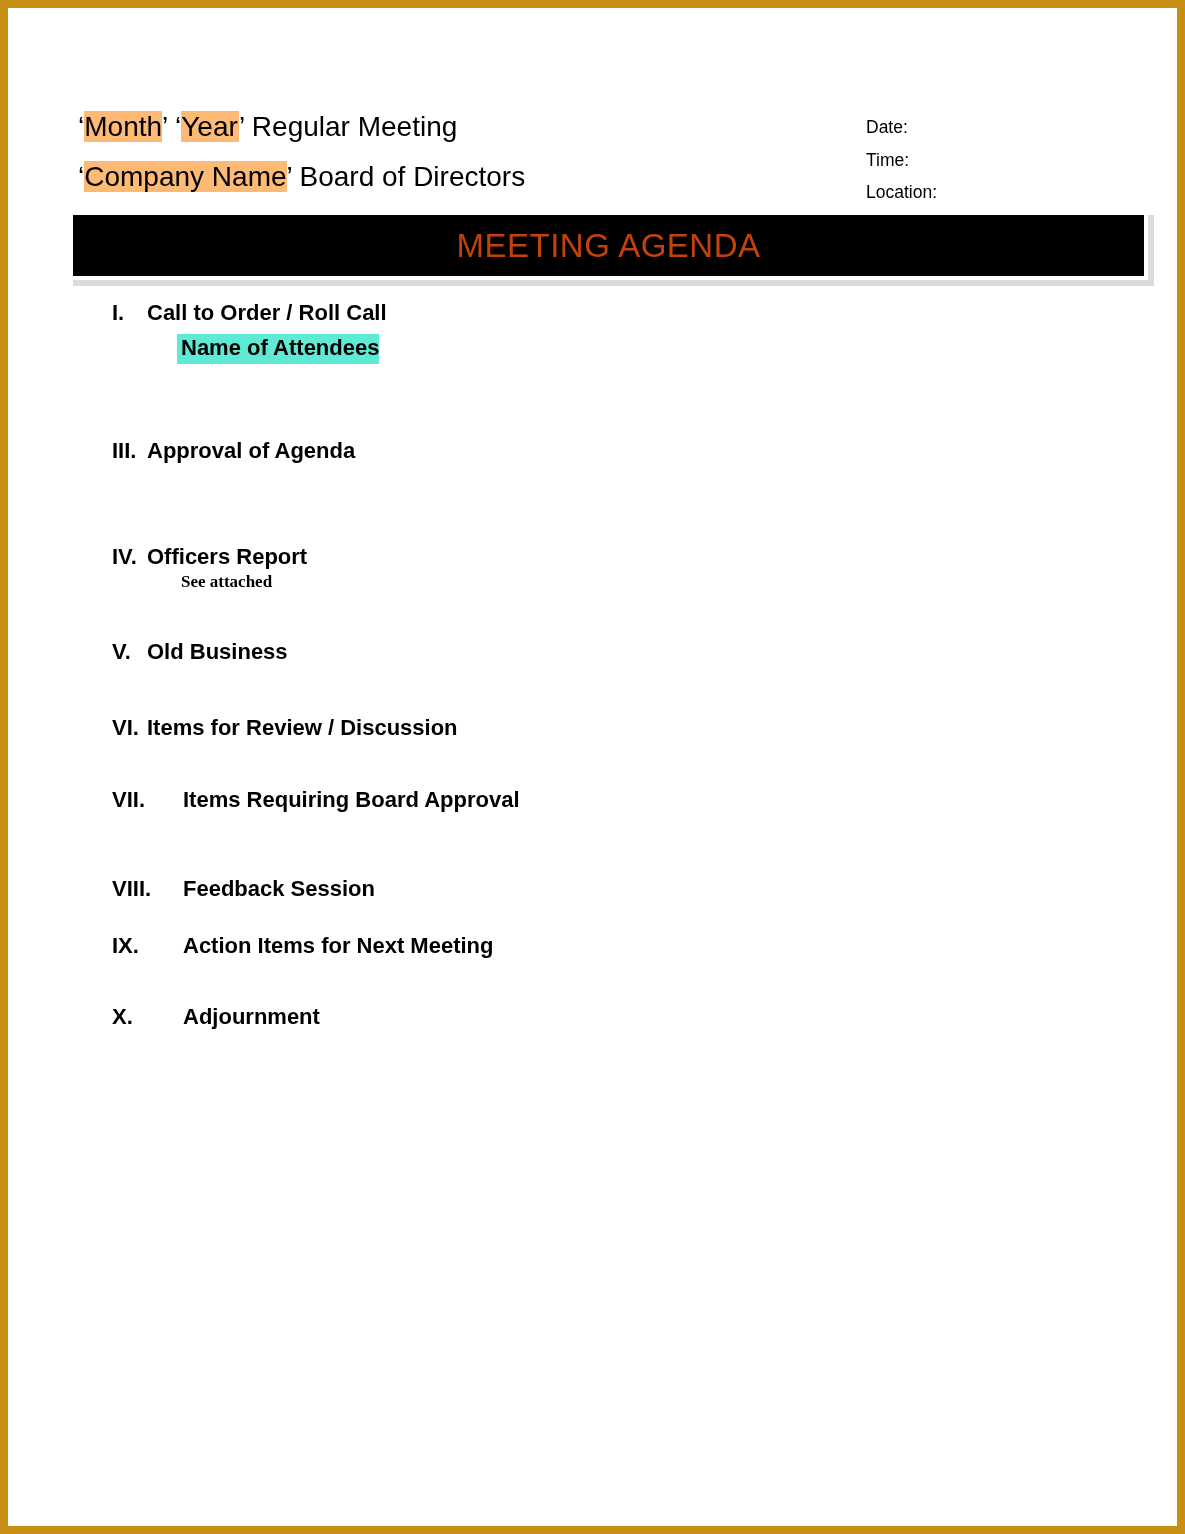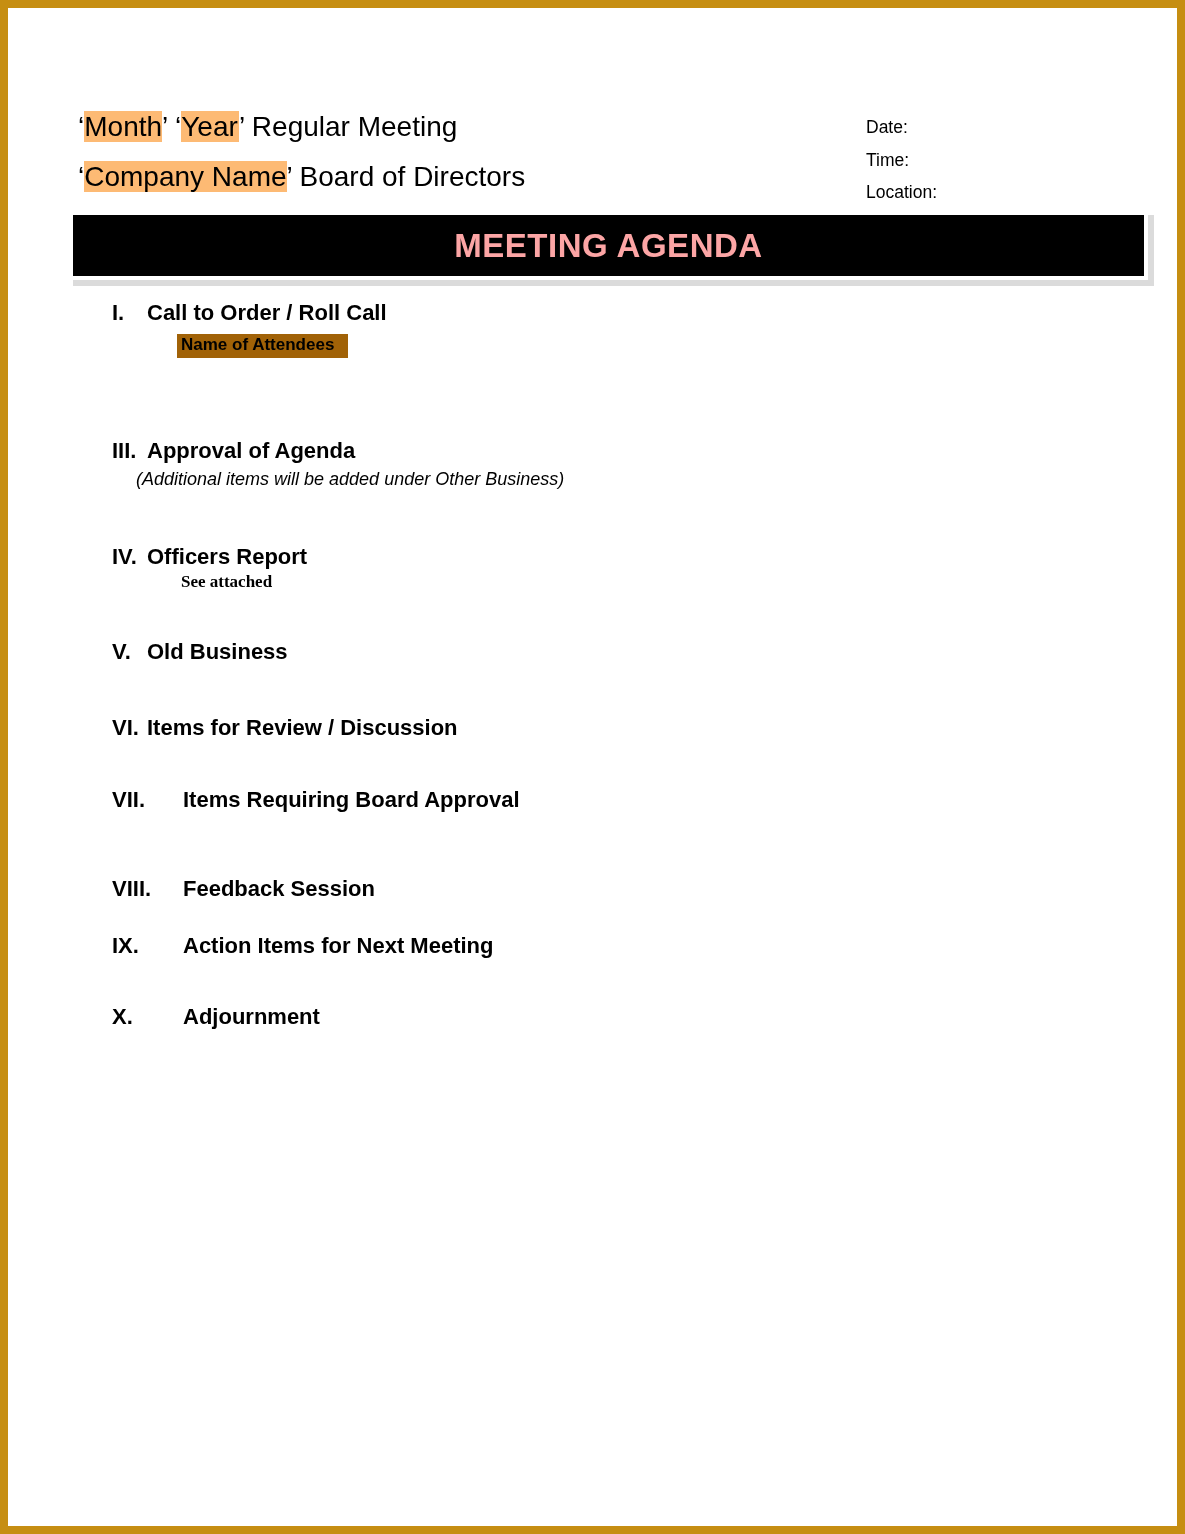--- a/index.html
+++ b/index.html
@@ -33,37 +33,37 @@
     width:1071px;
     padding:0 4px 4px 0;
     border-right:6px solid #DBDBDB;
     border-bottom:6px solid #DBDBDB;
   }
   .banner {
     background:#000000; height:61px;
     display:flex; align-items:center; justify-content:center;
   }
   .banner-text {
-    color:#fca5a5; font-weight:700; font-size:33px; letter-spacing:0.5px;
+    color:#c2410c; font-weight:400; font-size:33px; letter-spacing:0.5px;
     white-space:nowrap;
   }
 
   
   .item {
     position:absolute; left:104px;
     display:flex; font-size:22px; font-weight:700; white-space:nowrap;
   }
   .item .num { flex:0 0 35px; }
   .item.wide .num { flex:0 0 71px; }
 
   .sub { position:absolute; white-space:nowrap; }
   .sub-attendees {
     left:169px; top:326px;
-    font-size:17px; font-weight:700;
-    background:#a16207; padding:1px 14px 3px 4px;
+    font-size:22px; font-weight:700;
+    background:#5eead4; padding:1px 0 3px 4px;
   }
   .sub-additional {
     left:128px; top:461px;
     font-size:18px; font-style:italic;
   }
   .sub-see {
     left:173px; top:564px;
     font-size:17px; font-weight:700;font-family:Liberation Serif, serif;
   }
 
@@ -104,21 +104,20 @@
     <span class="num">I.</span>
     <span>Call to Order / Roll Call</span>
   </div>
   <div class="sub sub-attendees">Name of Attendees</div>
 
 
   <div class="item t-3">
     <span class="num">III.</span>
     <span>Approval of Agenda</span>
   </div>
-  <div class="sub sub-additional">(Additional items will be added under Other Business)</div>
 
   <div class="item t-4">
     <span class="num">IV.</span>
     <span>Officers Report</span>
   </div>
   <div class="sub sub-see">See attached</div>
 
   <div class="item t-5">
     <span class="num">V.</span>
     <span>Old Business</span>

